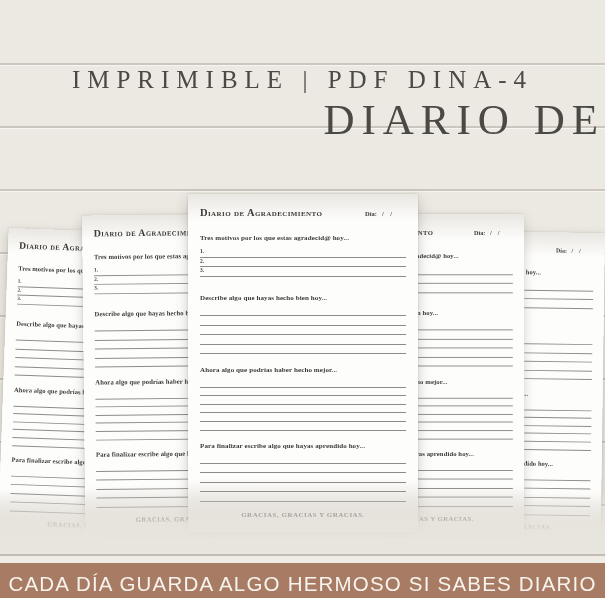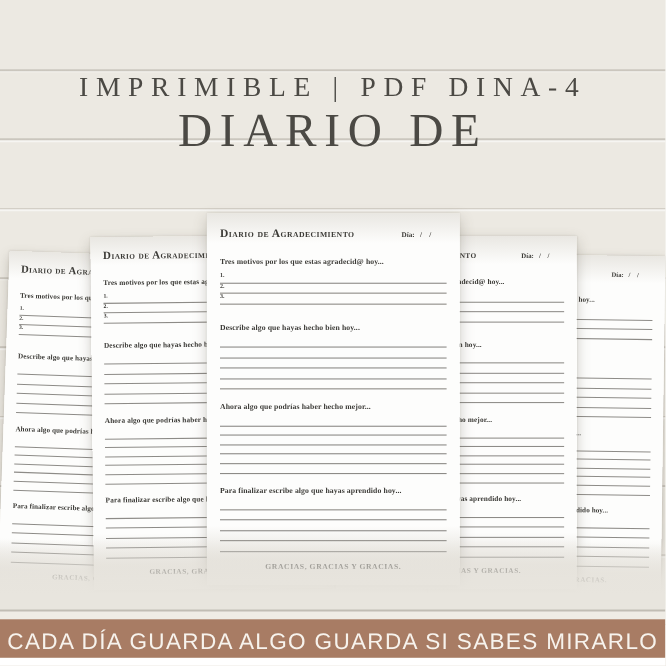--- a/index.html
+++ b/index.html
@@ -18,21 +18,21 @@
     background:
       repeating-linear-gradient(180deg,
         rgba(0,0,0,0) 0px, rgba(0,0,0,0) 60px,
         rgba(125,118,106,.30) 60px, rgba(125,118,106,.30) 61.6px,
         rgba(255,255,255,.55) 61.6px, rgba(255,255,255,.55) 63px),
       var(--wall);
     background-position:0 3px,0 0;}
   
   .headline{position:absolute;top:66px;left:0;width:605px;text-align:center;z-index:1;color:var(--heading);}
   .kicker{font-size:25px;letter-spacing:7px;font-weight:500;white-space:nowrap;}
-  .big-title{font-size:43px;font-weight:400;letter-spacing:7px;line-height:1.22;white-space:nowrap;}
+  .big-title{font-size:43px;font-weight:400;letter-spacing:7px;line-height:1.22;white-space:nowrap;text-align:right;}
   
   .stack{position:absolute;inset:0;z-index:2;}
   .page{position:absolute;width:230px;height:338px;color:var(--ink);overflow:hidden;
     background:linear-gradient(180deg,#e9e7e2 0%,#fdfdfc 8%,#fdfdfc 84%,#e5e2dc 93%,#dedbd5 100%);
     box-shadow:0 5px 12px rgba(95,88,76,.30), 0 0 2px rgba(95,88,76,.25);
     padding:0 12px;}
   .pos1{left:-6px; top:218px; z-index:2; transform:rotate(2deg) scale(.92);}
   .pos2{left:78px; top:206px; z-index:4; transform:rotate(-.6deg) scale(.95);}
   .pos3{left:188px;top:194px; z-index:5;}
   .pos4{left:300px;top:206px; z-index:4; transform:scale(.95);}
@@ -340,14 +340,14 @@
             <div class="rule-row"></div>
           </div>
     </div>
     <div class="page-footer">GRACIAS, GRACIAS Y GRACIAS.</div>
   </div>
 </div>
 
   <div class="floor"></div>
   <div class="ledge"></div>
 
-  <div class="banner">CADA DÍA GUARDA ALGO GUARDA SI SABES MIRARLO</div>
+  <div class="banner">CADA DÍA GUARDA ALGO HERMOSO SI SABES DIARIO</div>
 </div>
 
 </body></html>

